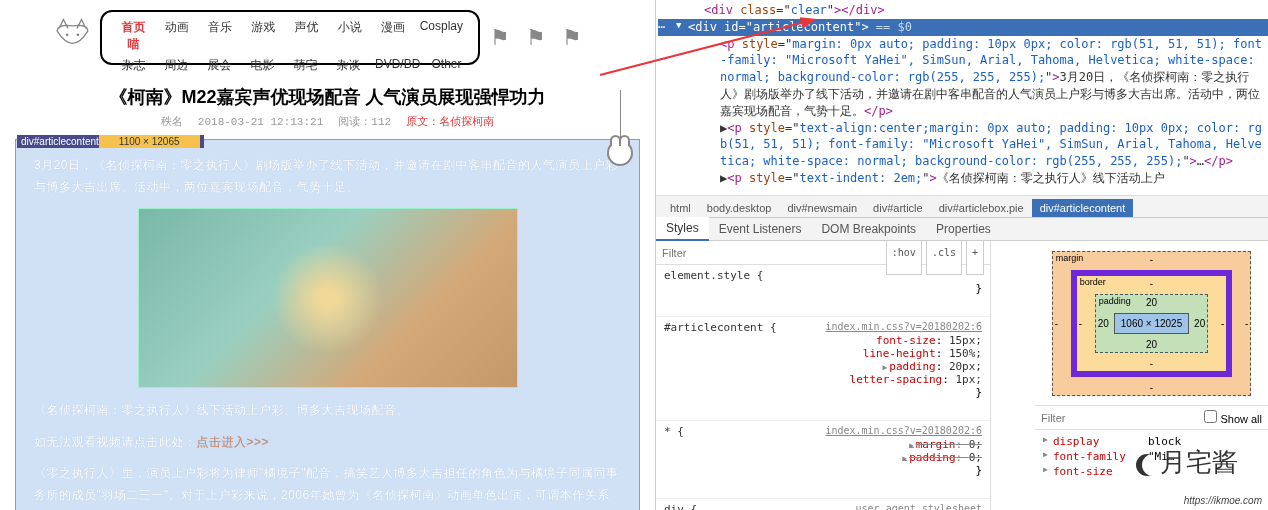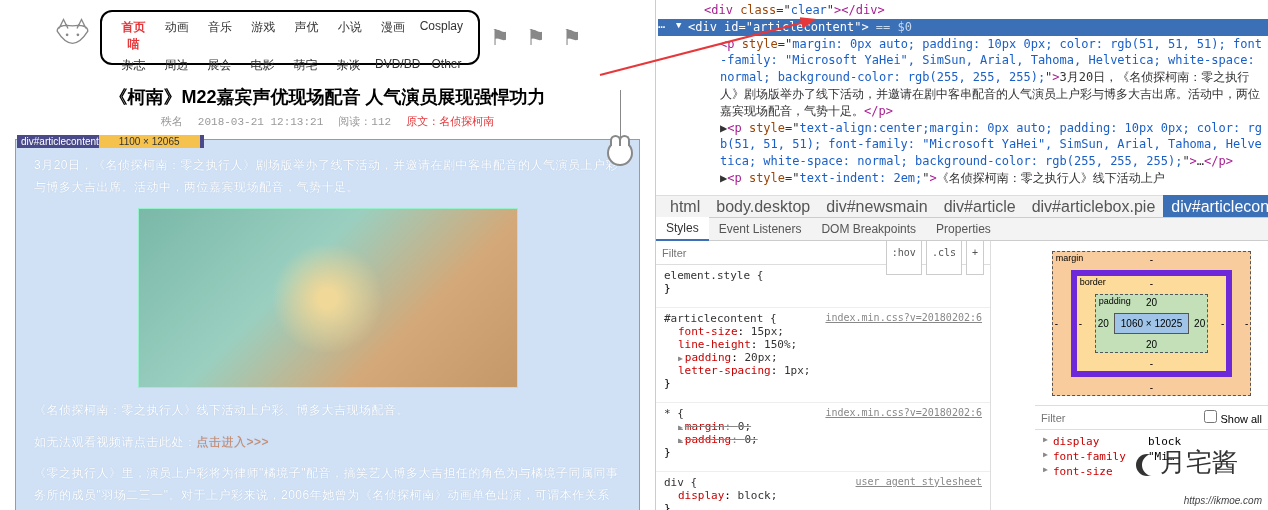--- a/index.html
+++ b/index.html
@@ -36,33 +36,33 @@
     
     .dt-elements { height:195px; overflow:hidden; font-family:Menlo,Consolas,monospace; font-size:12px; line-height:1.4; padding:2px 0 0 8px; background:#fff; color:#333; }
     .dt-line { white-space:pre; padding:0 4px; }
     .dt-indent1 { padding-left:40px; } .dt-indent2 { padding-left:56px; }
     .dt-sel { background:#3b6fb6; color:#fff; padding:0 4px 0 24px; position:relative; }
     .dt-sel::before { content:"▼"; position:absolute; left:12px; font-size:9px; color:#fff; }
     .dt-sel .eq { color:#c5d9ef; }
     .dots { position:absolute; left:-6px; color:#fff; background:#3b6fb6; }
     .tag-n { color:#a71d91; } .attr-n { color:#9b4509; } .attr-v { color:#1a5fc7; } .txt { color:#333; }
     .dt-wrap { white-space:normal; word-break:break-all; }
-    .dt-crumbs { height:22px; background:#f3f3f3; border-top:1px solid #ddd; display:flex; align-items:center; font-size:16px; padding-left:6px; }
+    .dt-crumbs { height:22px; background:#f3f3f3; border-top:1px solid #ddd; display:flex; align-items:flex-end; font-size:11px; padding-left:6px; }
     .crumb { padding:3px 8px; color:#555; cursor:pointer; }
     .crumb.sel { background:#3b6fb6; color:#fff; }
     .dt-sub-tabs { height:24px; border-top:1px solid #ccc; border-bottom:1px solid #ccc; display:flex; align-items:center; font-size:12px; background:#f3f3f3; }
     .sub-tab { padding:4px 10px; color:#555; cursor:pointer; }
     .sub-tab.active { color:#333; border-bottom:2px solid #3b6fb6; background:#fff; }
     .dt-styles { flex:1; display:flex; overflow:hidden;gap:44px; }
     .styles-left { width:335px; border-right:1px solid #ddd; overflow:hidden; font-family:Menlo,Consolas,monospace; font-size:11px; }
     .styles-right { flex:1; display:flex; flex-direction:column; }
     .filter-row { height:24px; border-bottom:1px solid #ddd; display:flex; align-items:center; padding:0 6px; font-size:11px; color:#888; }
     .filter-row input { border:none; flex:1; font-size:11px; outline:none; }
     .filter-btn { border:1px solid #ccc; padding:16px 5px; margin-left:4px; font-size:10px; color:#555; background:#fff; cursor:pointer; }
-    .rule { padding:4px 8px 12px; border-bottom:1px solid #eee; }
+    .rule { padding:4px 8px 21px; border-bottom:1px solid #eee;text-align:right; }
     .rule-head { display:flex; justify-content:space-between; color:#888; }
     .rule-sel { color:#333; }
     .rule-src { color:#888; text-decoration:underline; font-size:10px; }
     .prop { padding-left:14px; }
     .prop-n { color:#c80000; } .prop-v { color:#333; }
     .prop .tri { color:#888; font-size:8px; margin-right:2px; }
     .strike { text-decoration:line-through; color:#888; }
     .box-model-wrap { height:165px; padding:15px; display:flex; align-items:center; justify-content:center; border-bottom:1px solid #ddd; }
     .bm-margin { background:#f9cc9d; border:1px dashed #555; padding:18px; position:relative; font-size:10px; text-align:center; }
     .bm-border { background:#fddb9b; border:6px solid #6d28d9; padding:18px; position:relative; }

